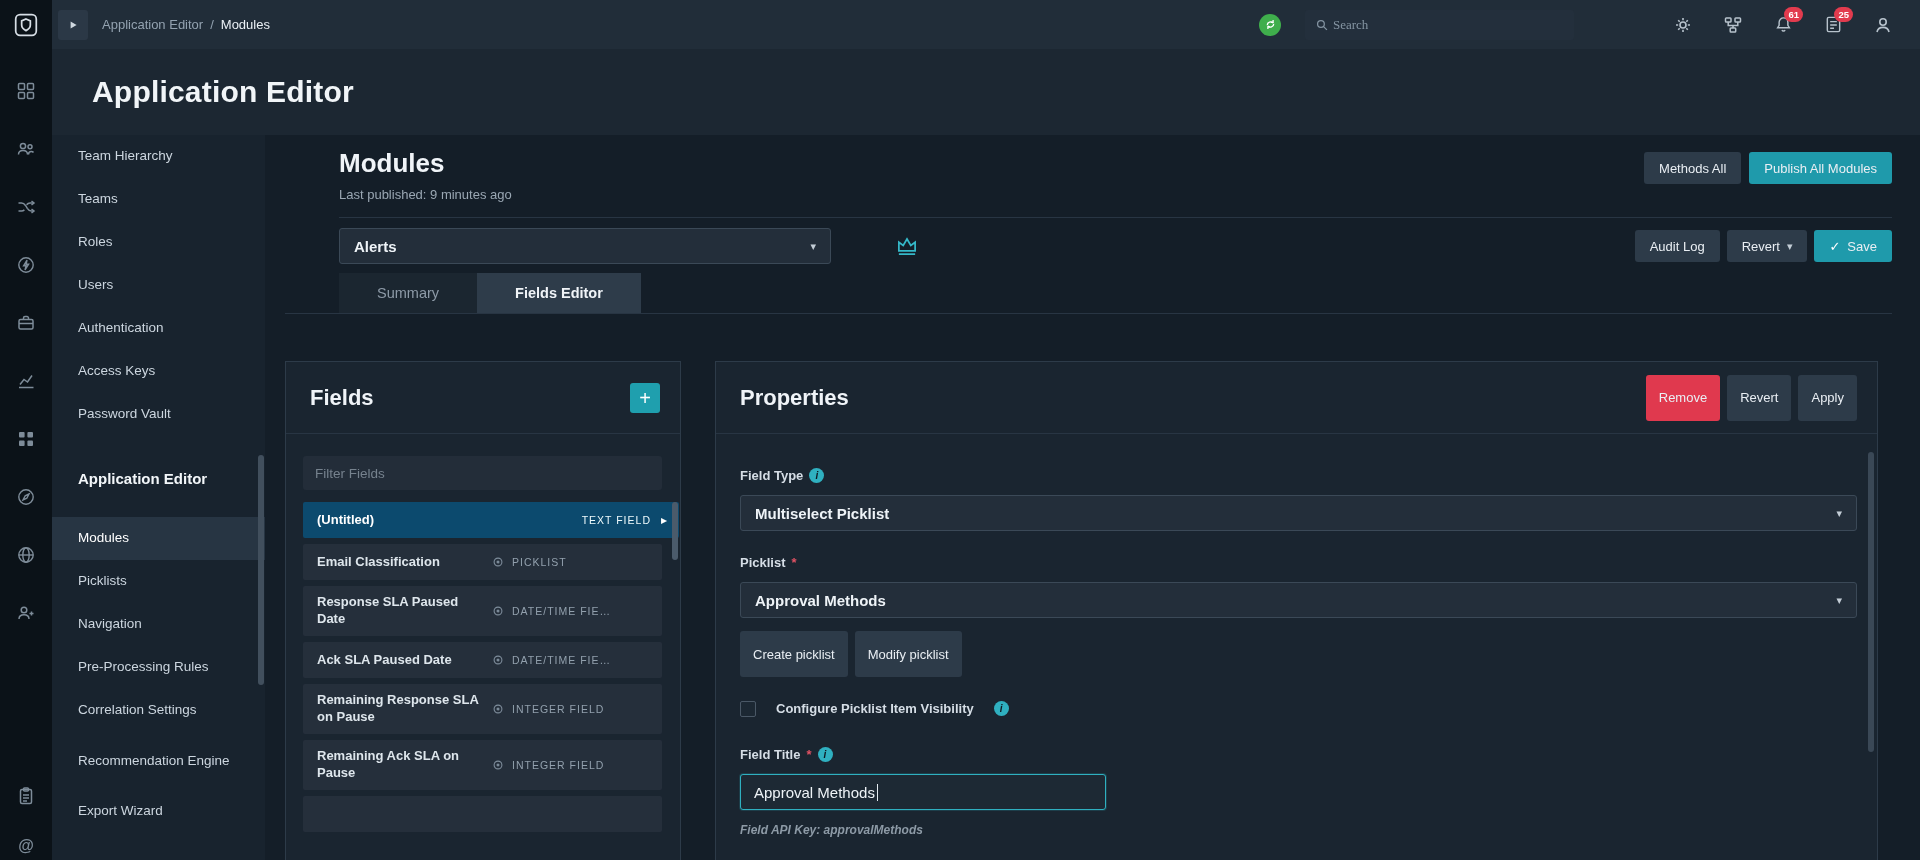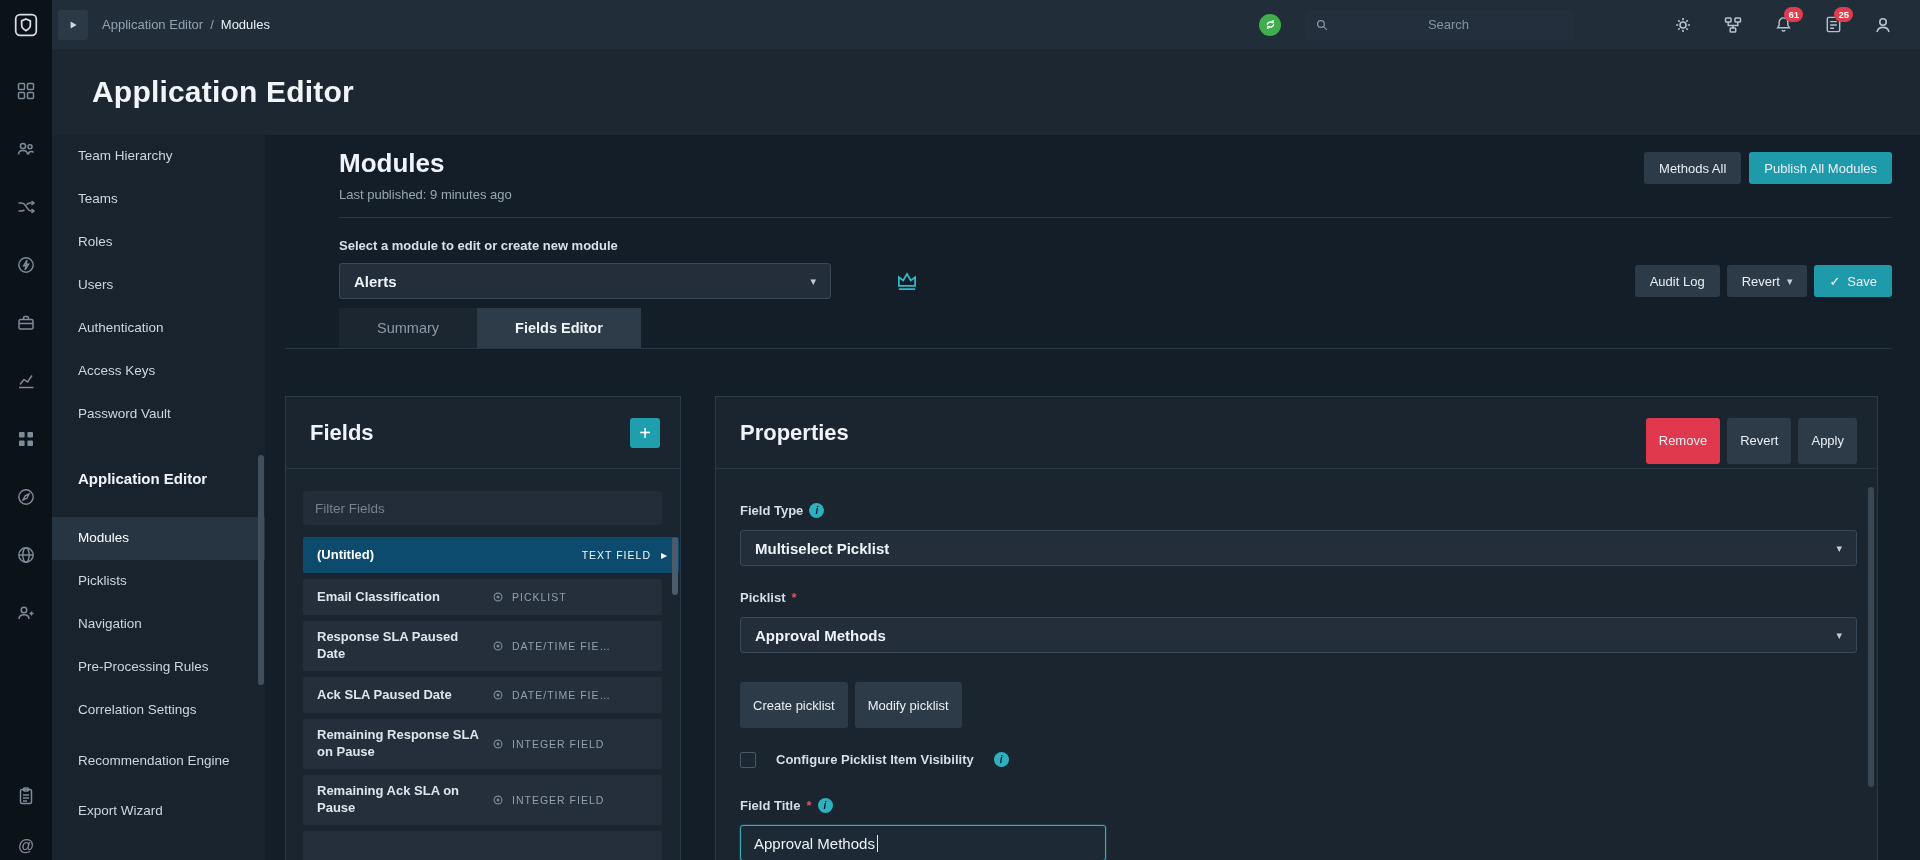--- a/index.html
+++ b/index.html
@@ -18,21 +18,21 @@
   
   .topbar { position:absolute; left:52px; top:0; right:0; height:49px; background:#212d39; display:flex; align-items:center; padding:0 26px 0 6px; z-index:4; }
   .play-btn { width:30px; height:30px; background:#2b3846; border-radius:3px; display:flex; align-items:center; justify-content:center; cursor:pointer; flex:none; }
   .breadcrumb { margin-left:14px; display:flex; align-items:center; gap:7px; font-size:13px; }
   .crumb-parent { color:#93a2b0; cursor:pointer; }
   .crumb-sep { color:#93a2b0; }
   .crumb-current { color:#eaf0f5; }
   .tb-right { margin-left:auto; display:flex; align-items:center; }
   .health { width:22px; height:22px; border-radius:50%; background:#3fae4c; display:flex; align-items:center; justify-content:center; cursor:pointer; margin-right:24px; flex:none; }
   .search-box { width:269px; height:30px; background:#232f3c; border-radius:3px; display:flex; align-items:center; padding:0 10px; margin-right:70px; }
-  .search-box input { flex:1; background:transparent; border:none; outline:none; color:#dbe3ea; font-size:13px; margin-left:4px; font-family:Liberation Sans, sans-serif;text-align:center; }
+  .search-box input { flex:1; background:transparent; border:none; outline:none; color:#dbe3ea; font-size:13px; margin-left:4px; font-family:Liberation Serif, serif; }
   .search-box input::placeholder { color:#8494a2; }
   .tb-ic { position:relative; width:22px; height:22px; display:flex; align-items:center; justify-content:center; cursor:pointer; margin-left:28px; }
   .badge { position:absolute; top:-7px; right:-9px; min-width:16px; height:15px; padding:0 4px; background:#e23b4e; border-radius:8px; font-size:9.5px; line-height:15px; color:#fff; text-align:center; font-weight:700; }
 
   
   .titleband { position:absolute; left:52px; top:49px; right:0; height:86px; background:#1c2732; display:flex; align-items:center; padding-left:40px; z-index:3; }
   .titleband h1 { font-size:30px; font-weight:600; color:#f1f5f8; letter-spacing:.2px; }
 
   
   .sidebar { position:absolute; left:52px; top:135px; width:213px; bottom:0; background:#18232e; z-index:2; }
@@ -45,21 +45,21 @@
   
   .main { position:absolute; left:265px; top:135px; right:0; bottom:0; background:#141e28; padding:0 28px 0 74px; overflow:hidden; }
   .page-head { margin-top:13px; display:flex; justify-content:space-between; align-items:flex-start; }
   .page-head h2 { font-size:26px; font-weight:600; color:#f0f4f8; }
   .last-pub { margin-top:8px; font-size:13px; color:#9aa7b3; }
   .head-actions { display:flex; gap:8px; margin-top:4px; }
 
   .btn { display:inline-flex; align-items:center; justify-content:center; gap:7px; height:32px; padding:0 15px; background:#2d3b49; border:none; border-radius:3px; color:#e9eef3; font-size:13px; font-family:inherit; cursor:pointer; white-space:nowrap; }
   .btn-teal { background:#1f9aab; }
   .btn-red { background:#e0394e; }
-  .btn-sm { height:46px; padding:0 13px;margin-top:16px; }
+  .btn-sm { height:46px; padding:0 13px; }
   .caret { font-size:11px; color:#c3cdd6; line-height:1; }
   .check { font-size:13px; color:#ffffff; line-height:1; }
 
   .hr { margin-top:15px; border-top:1px solid #283543; }
   .select-label { margin-top:20px; font-size:13px; font-weight:600; color:#d8e0e8; }
   .controls { margin-top:10px; display:flex; justify-content:space-between; align-items:center; }
   .controls-left { display:flex; align-items:center; }
   .controls-right { display:flex; gap:7px; }
 
   .dropdown { height:36px; background:#232e3a; border:1px solid #3b4957; border-radius:3px; display:flex; align-items:center; padding:0 14px; font-size:15px; font-weight:600; color:#eef3f7; cursor:pointer; }
@@ -311,21 +311,20 @@
         <div class="last-pub">Last published: 9 minutes ago</div>
       </div>
       <div class="head-actions">
         <button class="btn">Methods All</button>
         <button class="btn btn-teal">Publish All Modules</button>
       </div>
     </div>
 
     <div class="hr"></div>
 
-    <div class="select-label">Select a module to edit or create new module</div>
 
     <div class="controls">
       <div class="controls-left">
         <div class="dropdown module-dd">
           <span>Alerts</span>
           <span class="caret">▾</span>
         </div>
         <div class="module-glyph">
           <svg width="26" height="26" viewBox="0 0 24 24" fill="none" stroke="#35b9c9" stroke-width="1.6">
               <path d="M4.5 16.5V8.5l4 3 3.5-6 3.5 6 4-3v8Z"></path>

